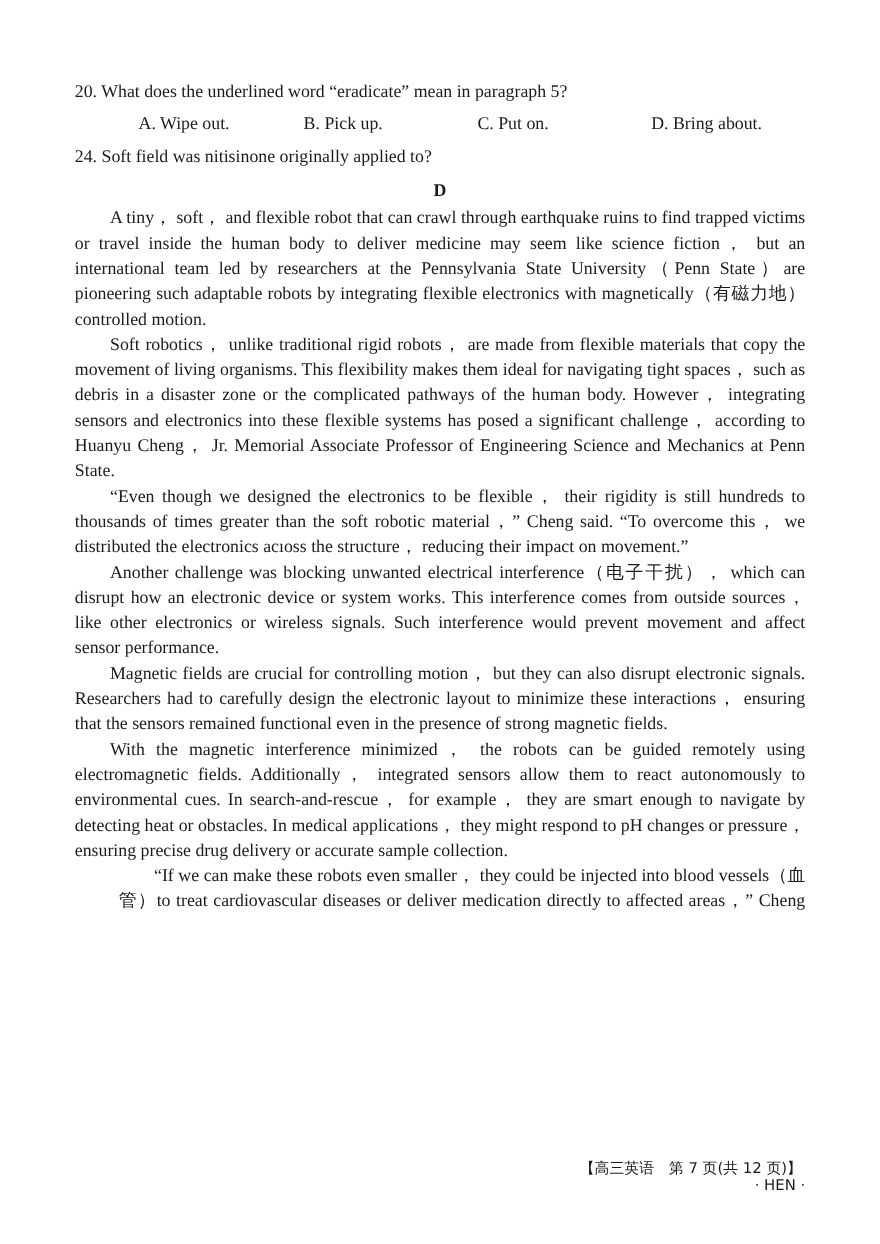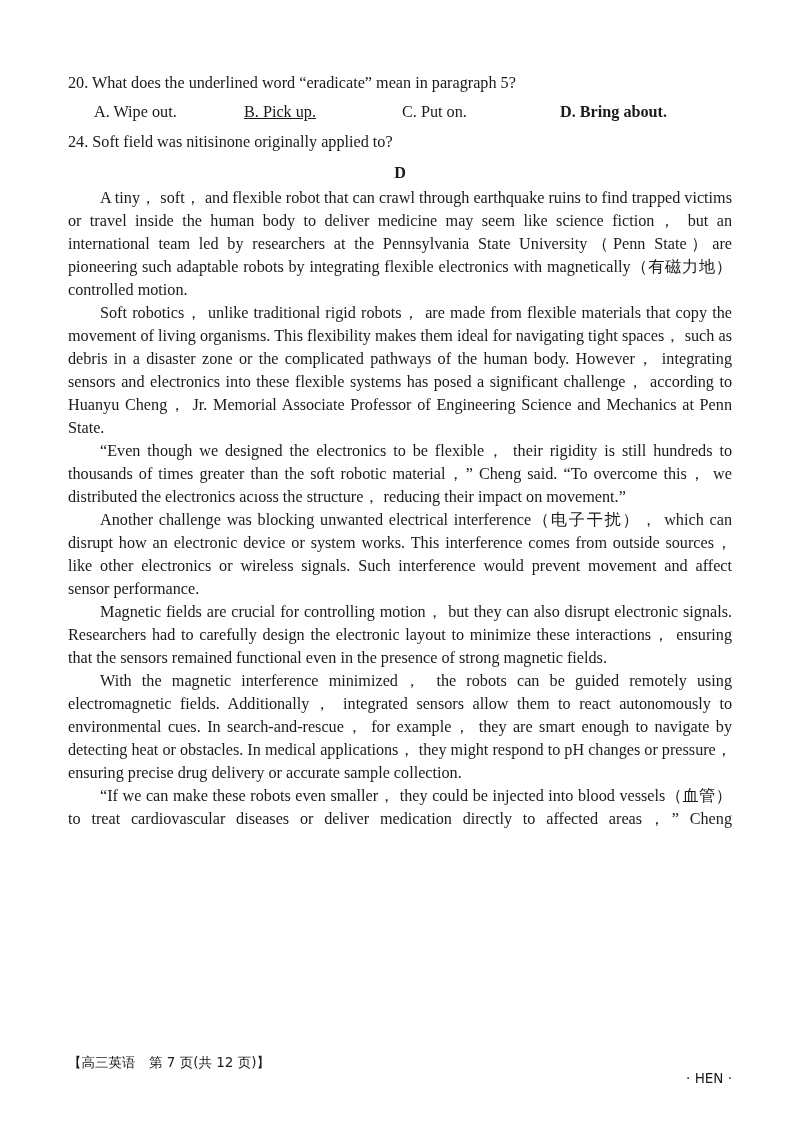--- a/index.html
+++ b/index.html
@@ -5,33 +5,33 @@
   html, body { margin: 0; padding: 0; background: #ffffff; }
   body {
     width: 800px; height: 1131px; position: relative; overflow: hidden;
     font-family: "Liberation Serif", "DejaVu Serif", serif;
     color: #1a1a1a;
     font-size: 16.2px;
   }
   .page { position: absolute; left: 68px; top: 68px; width: 664px; }
   .q { height: 30px; line-height: 30px; white-space: nowrap; }
   .opts { position: relative; height: 29px; line-height: 29px; }
-  .opt { position: absolute; top: 0; white-space: nowrap; }
-  .opt.a { left: 26px; } .opt.b { left: 176px; text-decoration: underline; } .opt.c { left: 334px; } .opt.d { left: 492px; font-weight: bold; }
+  .opt { position: absolute; top: 0; white-space: nowrap; margin-left: 32px; }
+  .opt.a { left: 26px; } .opt.b { left: 176px; } .opt.c { left: 334px; } .opt.d { left: 492px; }
   .section { text-align: center; font-weight: bold; height: 28px; line-height: 28px; margin-top: 2px; }
   .para {
     text-indent: 32px; text-align: justify; text-align-last: left;
     line-height: 23px; margin: 0;
   }
-  .para.cont { text-align-last: justify; }
+  .para.cont { text-align-last: justify; margin-left: 40px; }
   .footer {
     position: absolute; top: 1050px; left: 68px; width: 664px; height: 24px; line-height: 24px;
     font-family: "DejaVu Sans", sans-serif; font-size: 13.5px;
   }
-  .footer .center { position: absolute; left: 0; right: 3px; text-align: left; }
+  .footer .center { position: absolute; left: 0; right: 3px; text-align: right; }
   .footer .right { position: absolute; right: 0; top: 0; margin-top: 16px; }
 </style>
 </head>
 <body>
 
 <div class="page">
   <div class="q">
     <span>20.</span>
     <span>What does the underlined word “eradicate” mean in paragraph 5?</span>
   </div>

